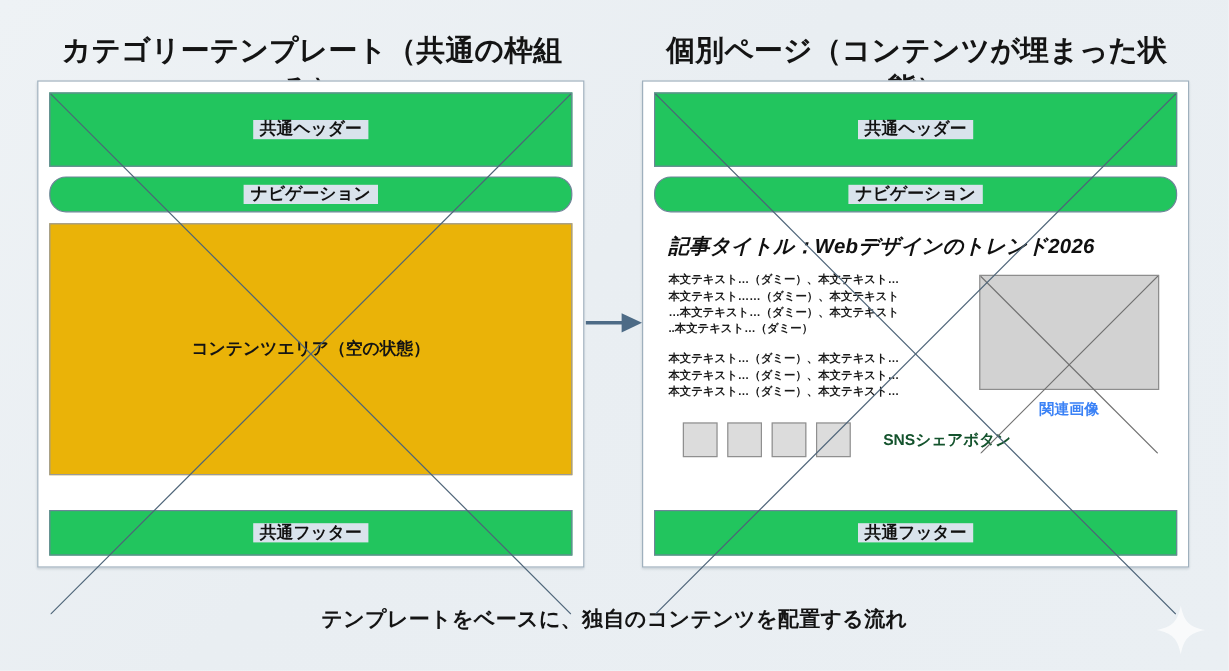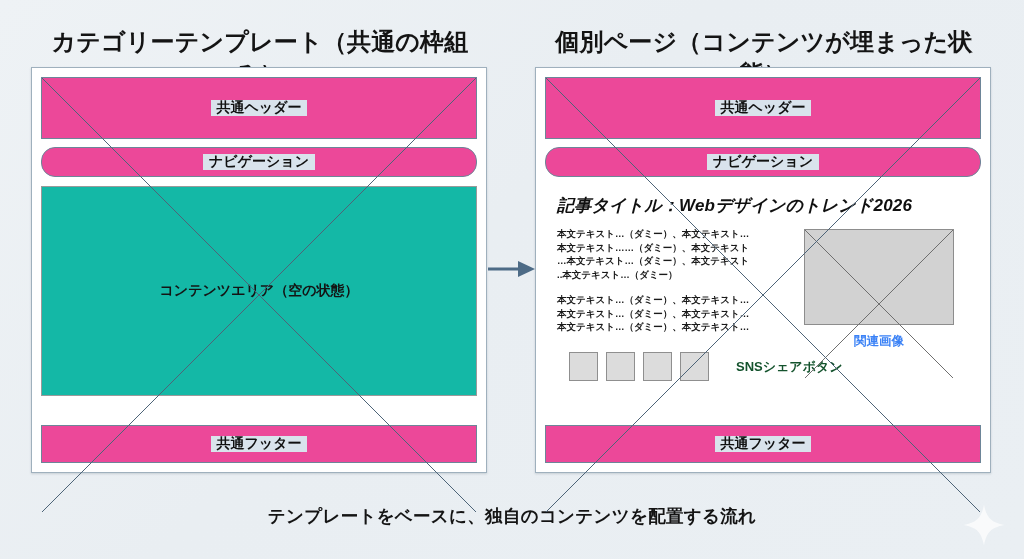--- a/index.html
+++ b/index.html
@@ -44,21 +44,21 @@
     background: #ffffff;
     border: 1px solid #9fb0bd;
     box-shadow: 0 1px 2px rgba(40,60,80,.18);
     padding: 9px;
   }
   #panel-left  { left: 31px;  top: 67px; width: 456px; height: 406px; }
   #panel-right { left: 535px; top: 67px; width: 456px; height: 406px; }
 
   
   .wf-box {
-    background: #ec4899;
+    background: #22c55e;
     border: 1px solid #6d8598;
     position: relative;
     display: flex;
     align-items: center;
     justify-content: center;
   }
   .wf-label {
     position: relative;
     z-index: 2;
     font-size: 14px;
@@ -72,21 +72,21 @@
   .wf-cross line { stroke: #4d6478; stroke-width: 1; vector-effect: non-scaling-stroke; }
 
   .header-box { height: 62px; }
   .nav-box    { height: 30px; margin-top: 8px; border-radius: 14px; }
   .footer-box { height: 38px; }
 
   
   .content-empty {
     margin-top: 9px;
     height: 210px;
-    background: #14b8a6;
+    background: #eab308;
     border: 1px solid #9a9a9a;
     display: flex;
     align-items: center;
     justify-content: center;
   }
   .content-empty span {
     font-size: 14px;
     font-weight: bold;
     color: #141414;
   }
@@ -108,21 +108,21 @@
   .article-title {
     font-size: 17px;
     font-weight: bold;
     letter-spacing: .2px;
     color: #101010;
     margin-bottom: 10px;
     font-style: italic;
   }
   .article-cols {
     display: flex;
-    gap: 2px;
+    gap: 14px;
   }
   .article-text { width: 245px; flex: 0 0 auto; }
   .para { margin-bottom: 12px; }
   .para .line {
     font-size: 9.5px;
     font-weight: bold;
     line-height: 13.5px;
     color: #1a1a1a;
     white-space: nowrap;
   }

